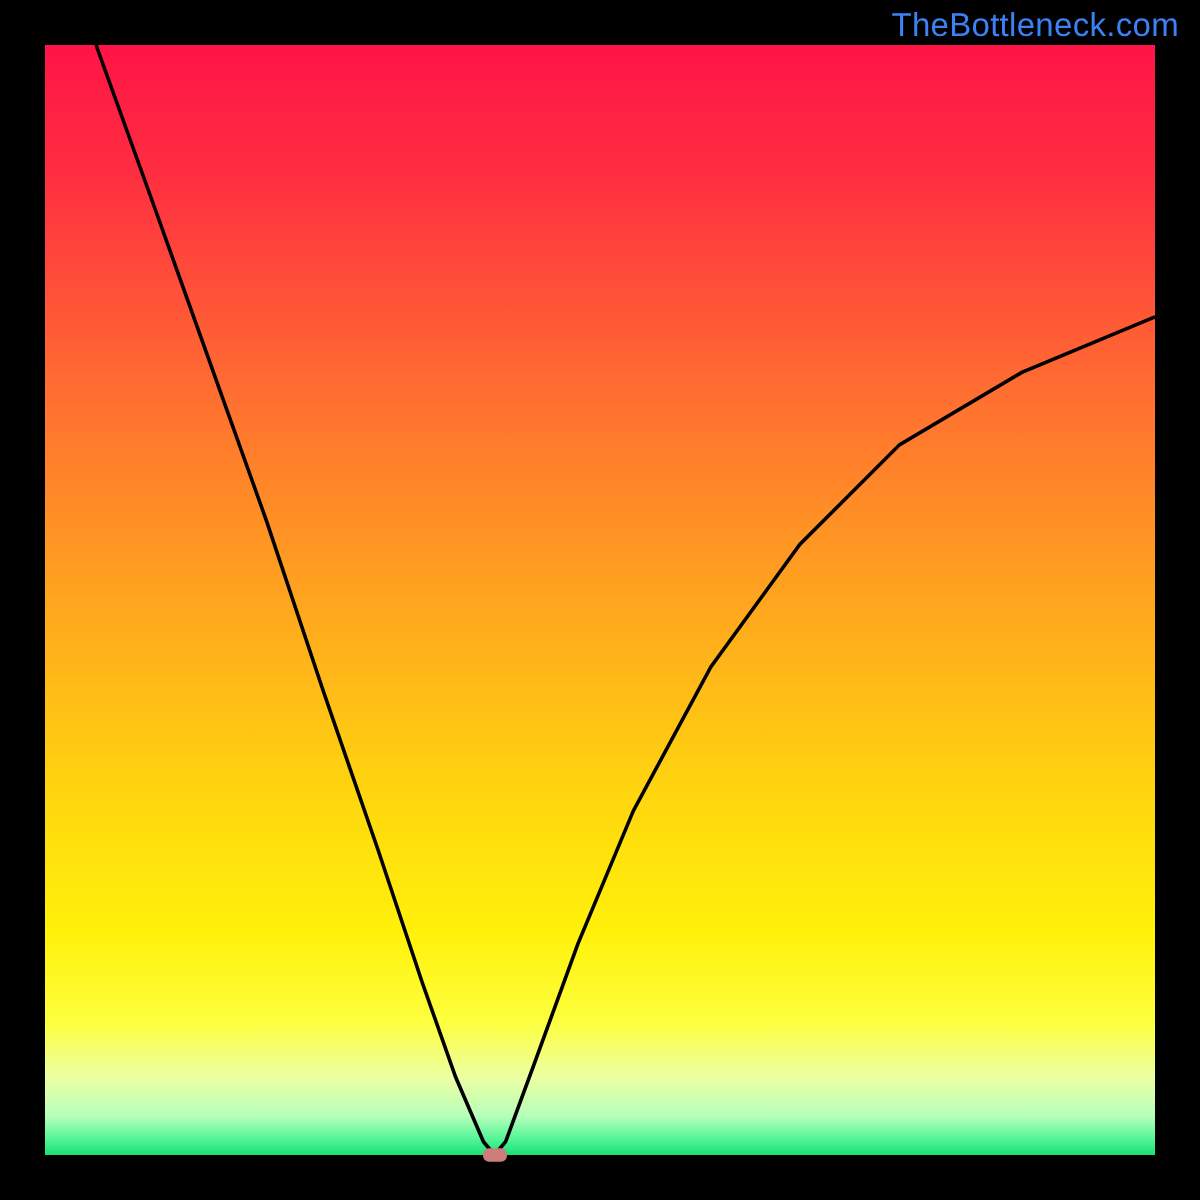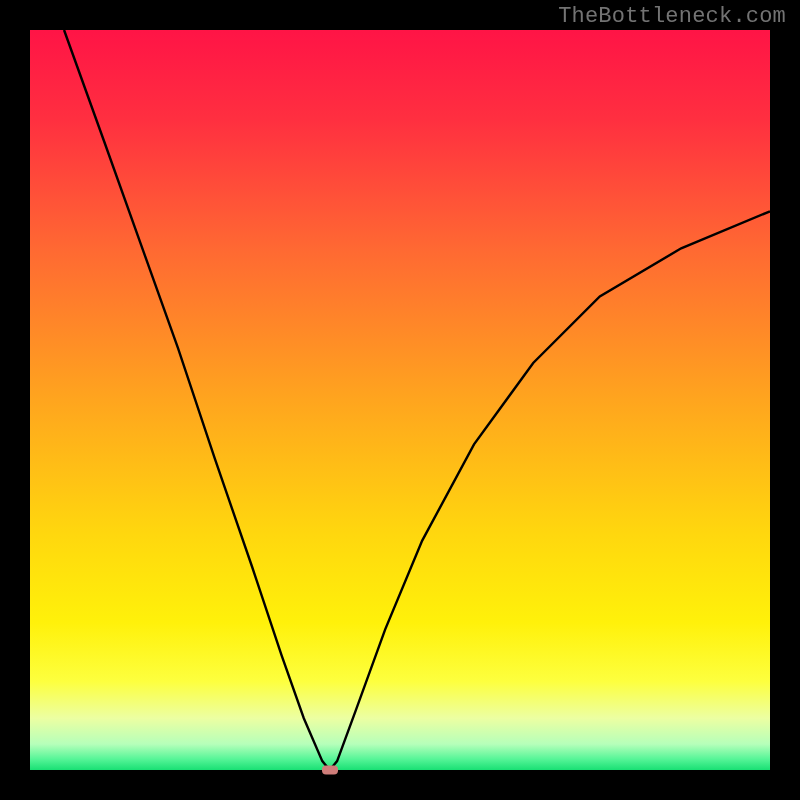--- a/index.html
+++ b/index.html
@@ -8,23 +8,23 @@
     width: 800px;
     height: 800px;
     background: #000;
     position: relative;
     overflow: hidden;
   }
   .watermark {
     position: absolute;
     top: 4px;
     right: 14px;
-    font-family: Liberation Mono, monospace;
+    font-family: Liberation Sans, sans-serif;
     font-size: 22px;
-    color: #737373;
+    color: #3b82f6;
     letter-spacing: 0.2px;
     z-index: 10;
   }
   .plot-frame {
     position: absolute;
     left: 30px;
     top: 30px;
     width: 740px;
     height: 740px;
   }

